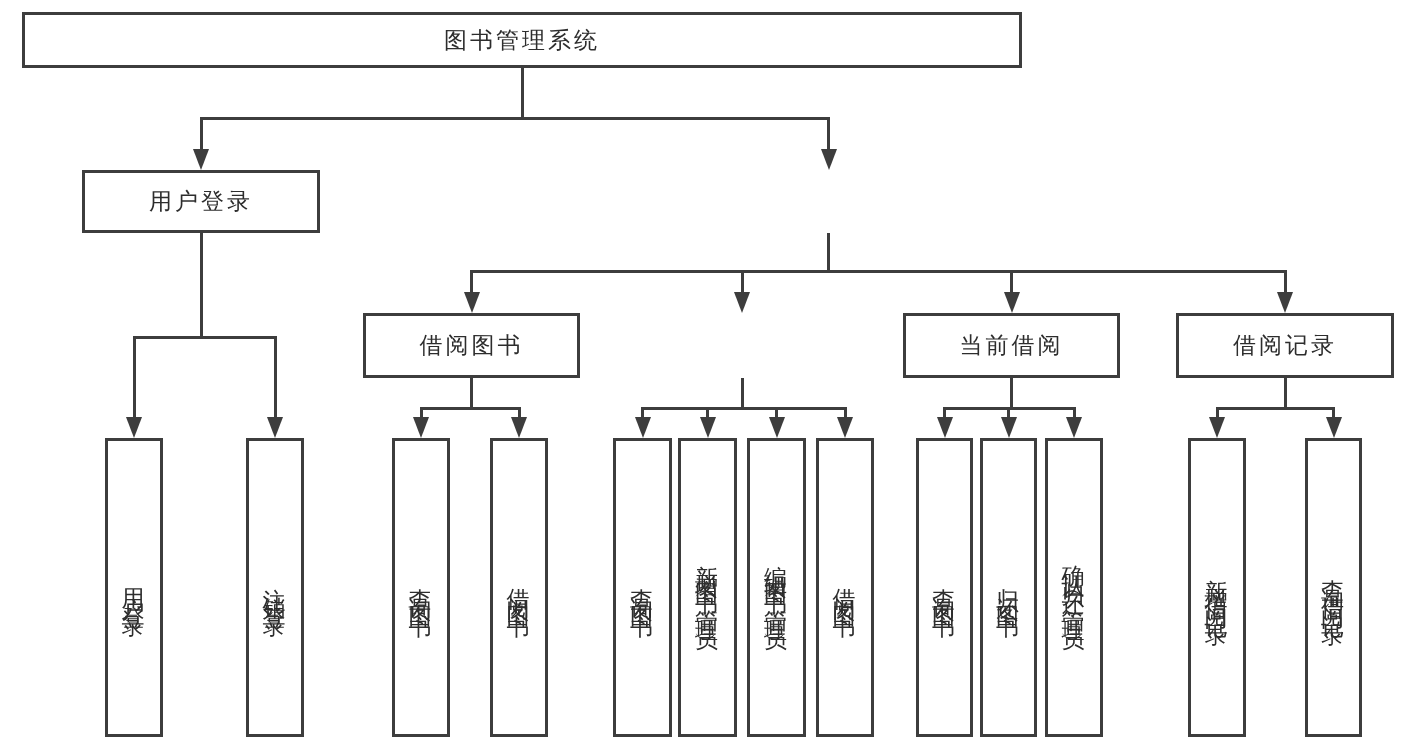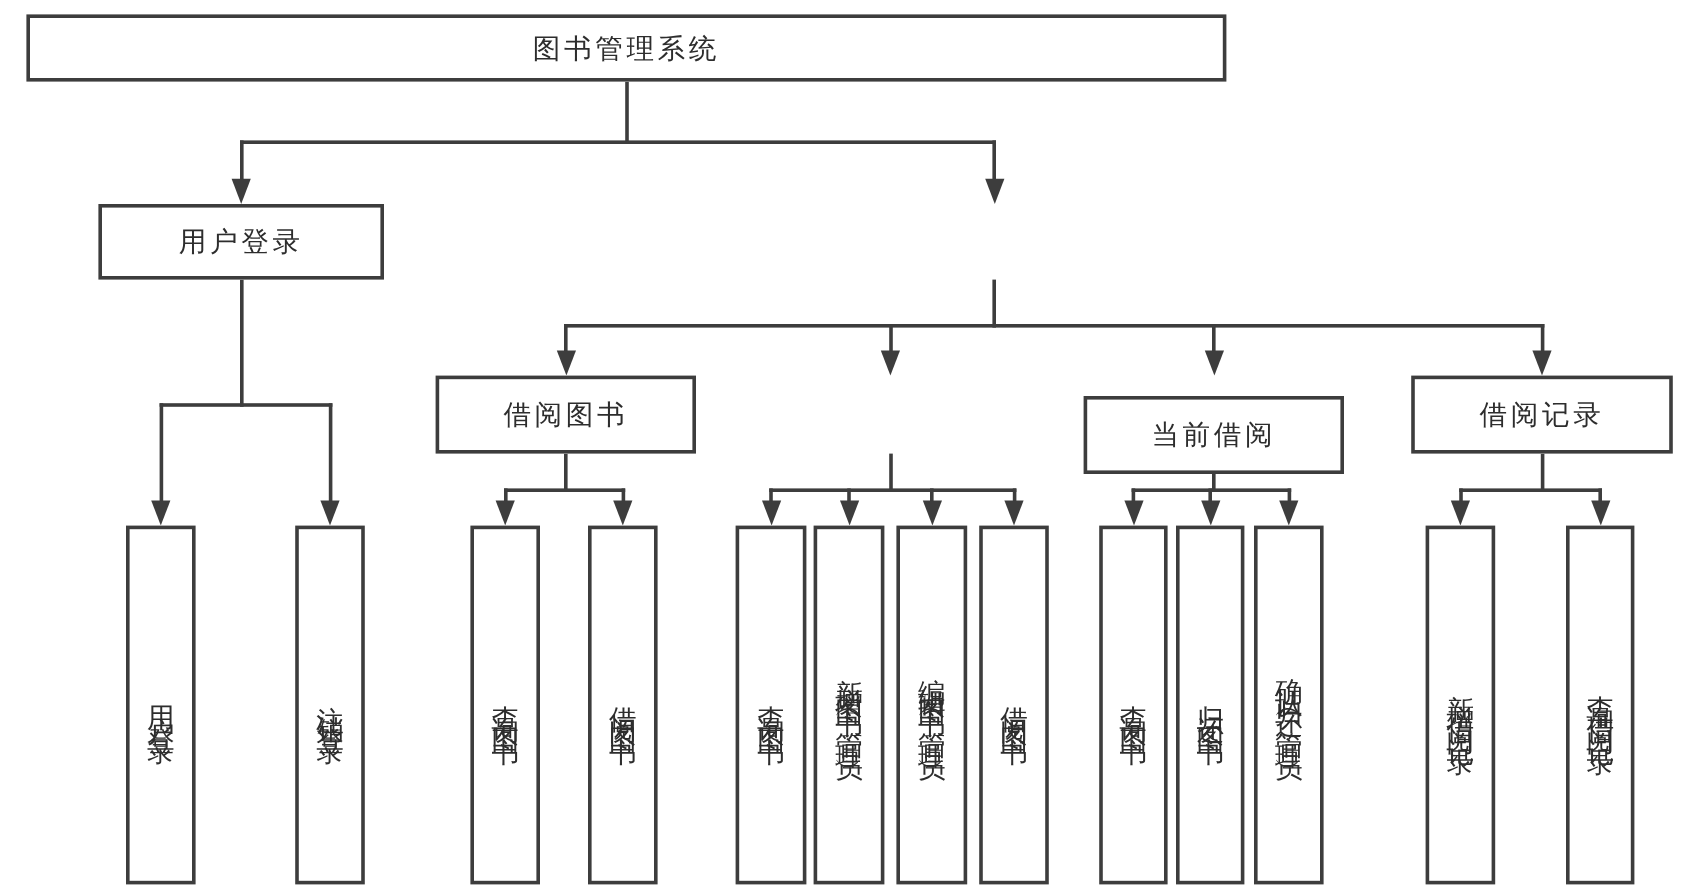--- a/index.html
+++ b/index.html
@@ -132,21 +132,21 @@
   <div class="layer" id="box-layer">
       <div class="node horizontal" style="left: 22px; top: 12px; width: 1000px; height: 56px;">
         <span class="label">图书管理系统</span>
       </div>
       <div class="node horizontal" style="left: 82px; top: 170px; width: 238px; height: 63px;">
         <span class="label">用户登录</span>
       </div>
       <div class="node horizontal" style="left: 363px; top: 313px; width: 217px; height: 65px;">
         <span class="label">借阅图书</span>
       </div>
-      <div class="node horizontal" style="left: 903px; top: 313px; width: 217px; height: 65px; margin-top: 17px;">
+      <div class="node horizontal" style="left: 903px; top: 313px; width: 217px; height: 65px;">
         <span class="label">当前借阅</span>
       </div>
       <div class="node horizontal" style="left: 1176px; top: 313px; width: 218px; height: 65px;">
         <span class="label">借阅记录</span>
       </div>
       <div class="node vertical" style="left: 105px; top: 438px; width: 58px; height: 299px;">
         <span class="label">用户登录</span>
       </div>
       <div class="node vertical" style="left: 246px; top: 438px; width: 58px; height: 299px;">
         <span class="label">注销登录</span>

